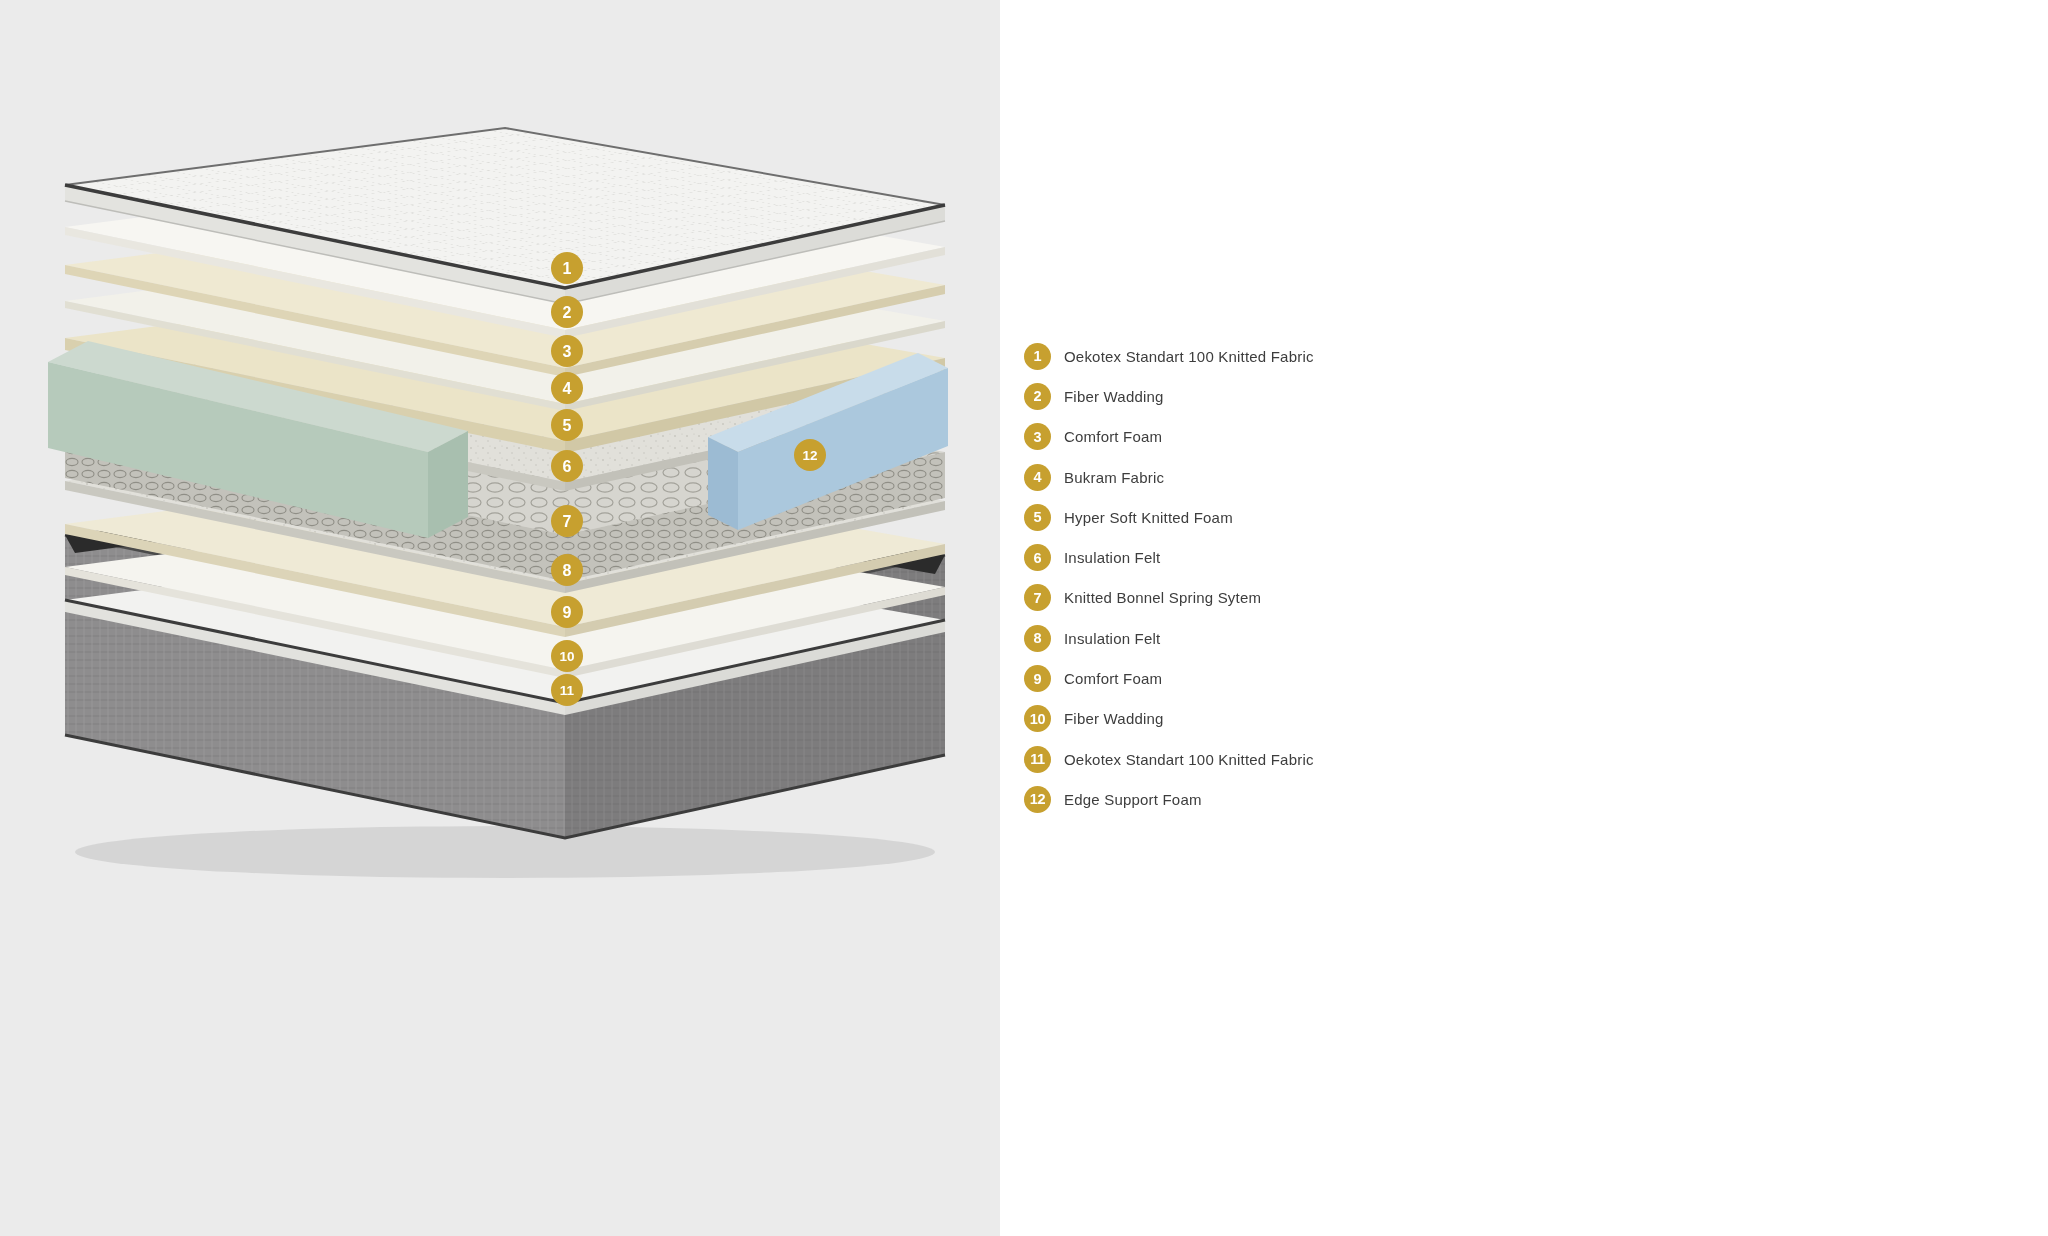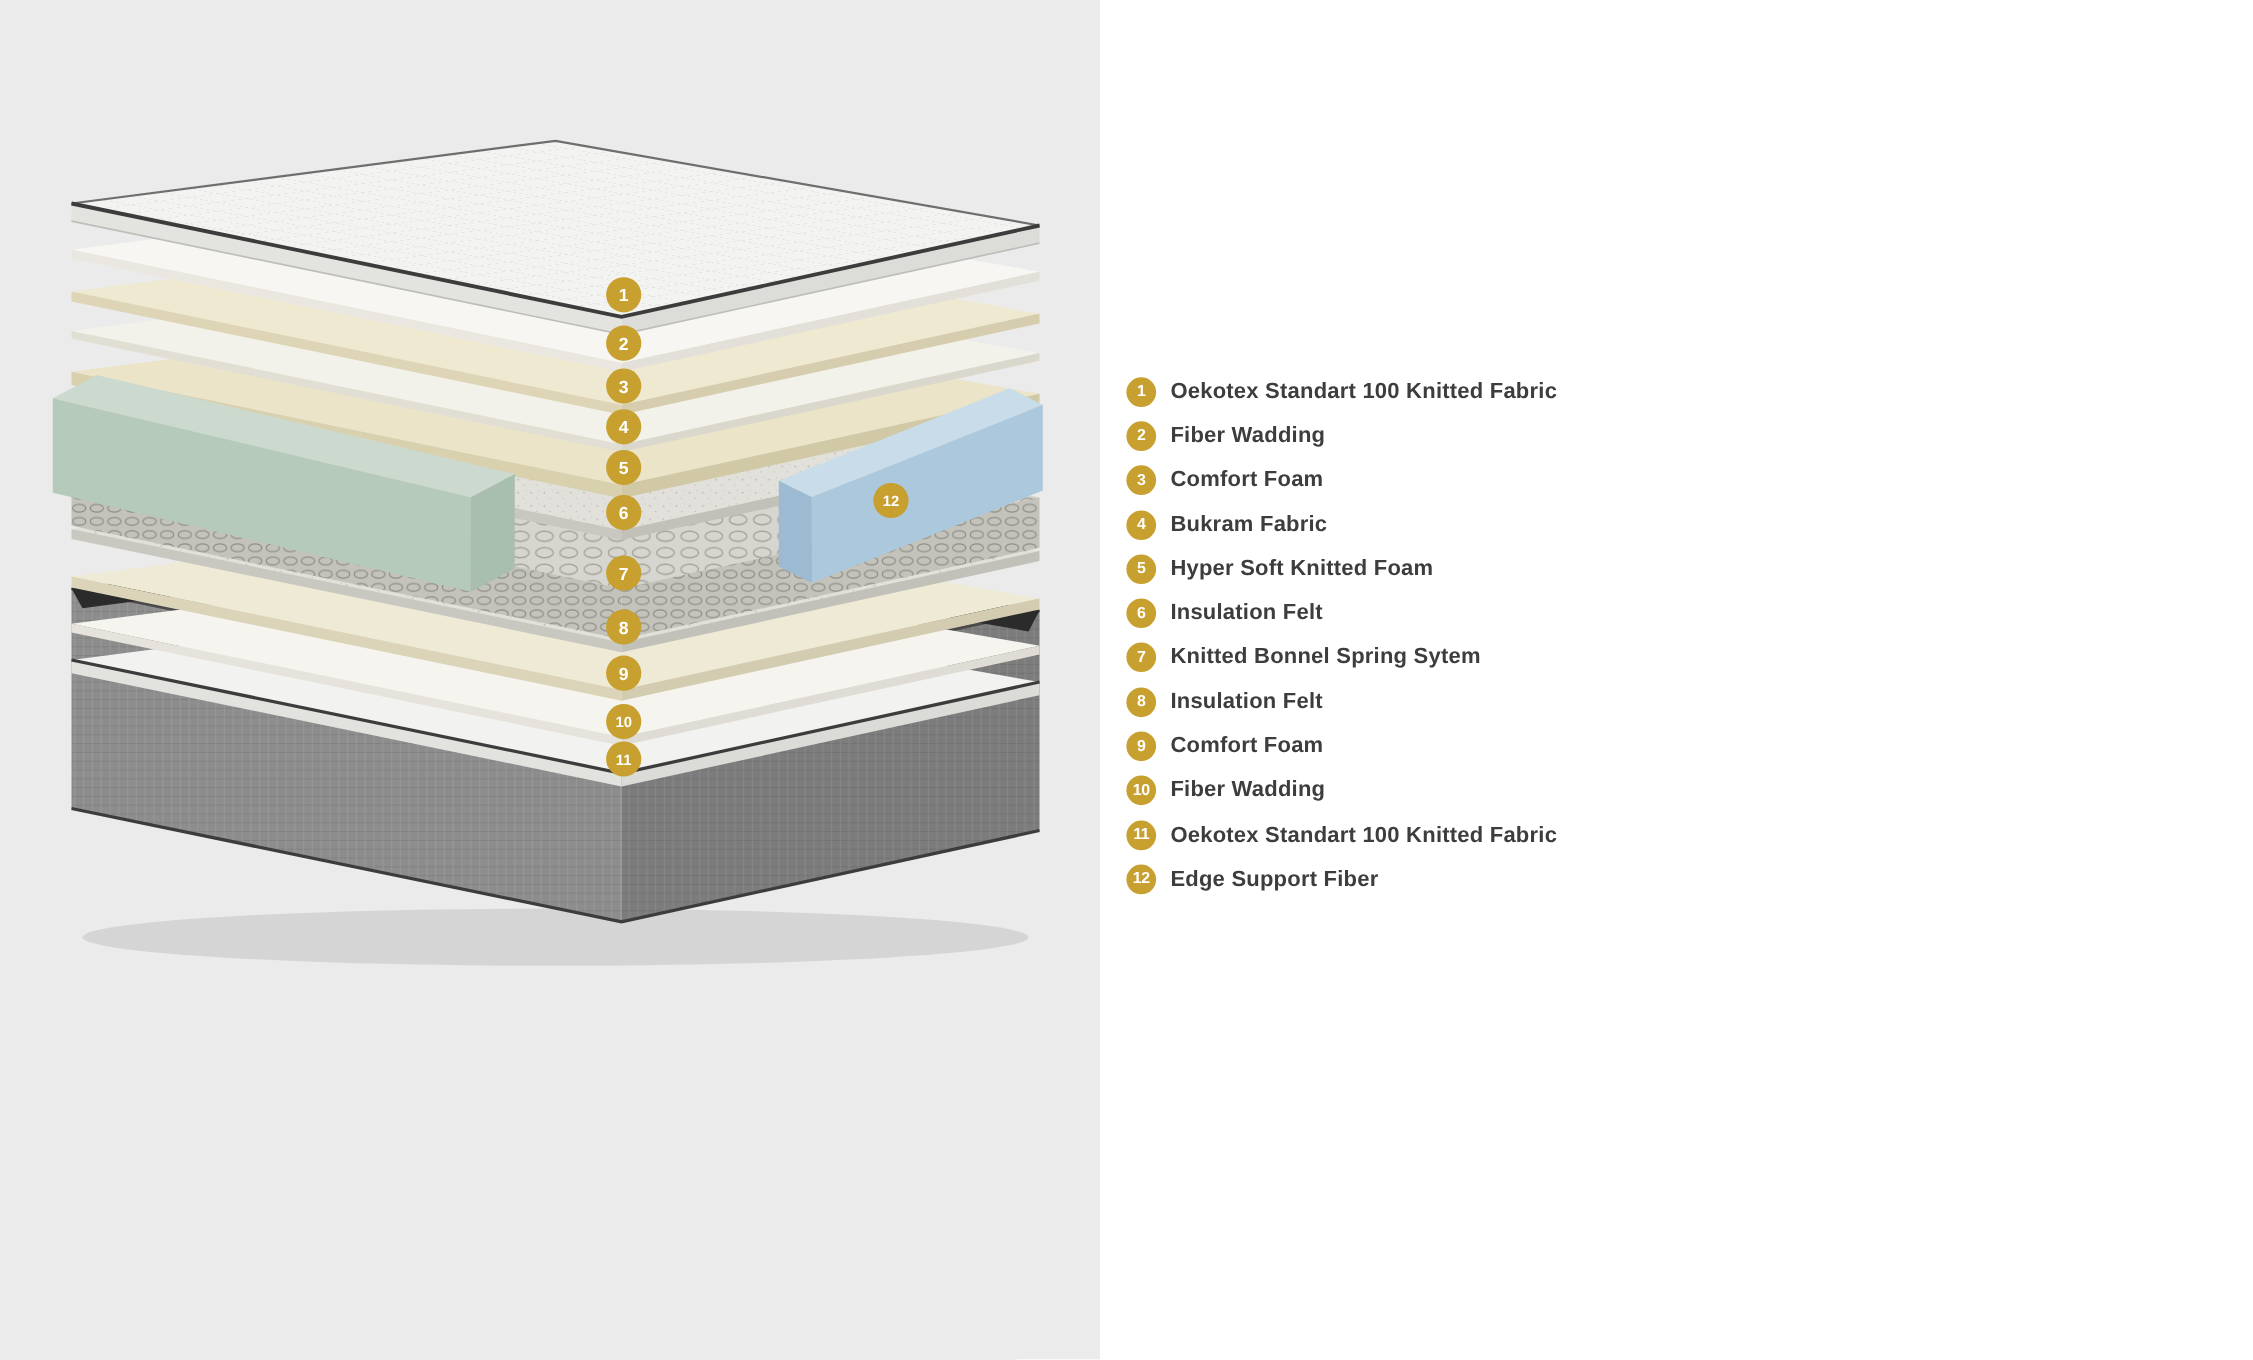--- a/index.html
+++ b/index.html
@@ -8,21 +8,21 @@
   .stage{position:relative; width:2048px; height:1236px; overflow:hidden; background:var(--panel-right,#fff);}
   .left-panel{position:absolute; left:0; top:0; width:1000px; height:1236px; background:var(--panel-left,#ebebeb);}
   .left-panel svg{position:absolute; left:0; top:0;}
   .right-panel{position:absolute; left:1000px; top:0; width:1048px; height:1236px; background:var(--panel-right,#fff);}
   .legend{list-style:none; margin:336px 0 0 24px; padding:0;}
   .legend li{display:flex; align-items:center; gap:13px; height:40.3px;}
   .legend .num{flex:0 0 auto; width:27px; height:27px; border-radius:50%;
     background:var(--badge-gold,#c7a02f); color:var(--badge-text,#fff);
     display:flex; align-items:center; justify-content:center;
     font-size:14.5px; font-weight:700; letter-spacing:-0.3px;}
-  .legend .lbl{font-size:20px; font-weight:700; color:var(--legend-text,#3d3d3d); letter-spacing:0.2px; white-space:nowrap;}
+  .legend .lbl{font-size:15px; font-weight:400; color:var(--legend-text,#3d3d3d); letter-spacing:0.2px; white-space:nowrap;}
   
   .dbadge circle{fill:var(--badge-gold,#c7a02f);}
   .dbadge text{fill:var(--badge-text,#fff); font-family:"Liberation Sans",sans-serif; font-weight:700; font-size:16px; text-anchor:middle;}
   .dbadge text.two{font-size:13.5px;}
 </style>
 </head>
 <body>
 
 <div class="stage">
 
@@ -252,18 +252,18 @@
       <li>
           <span class="num">10</span>
           <span class="lbl">Fiber Wadding</span>
         </li>
       <li>
           <span class="num">11</span>
           <span class="lbl">Oekotex Standart 100 Knitted Fabric</span>
         </li>
       <li>
           <span class="num">12</span>
-          <span class="lbl">Edge Support Fiber</span>
+          <span class="lbl">Edge Support Foam</span>
         </li>
     </ul>
   </div>
 
 </div>
 
 </body></html>

